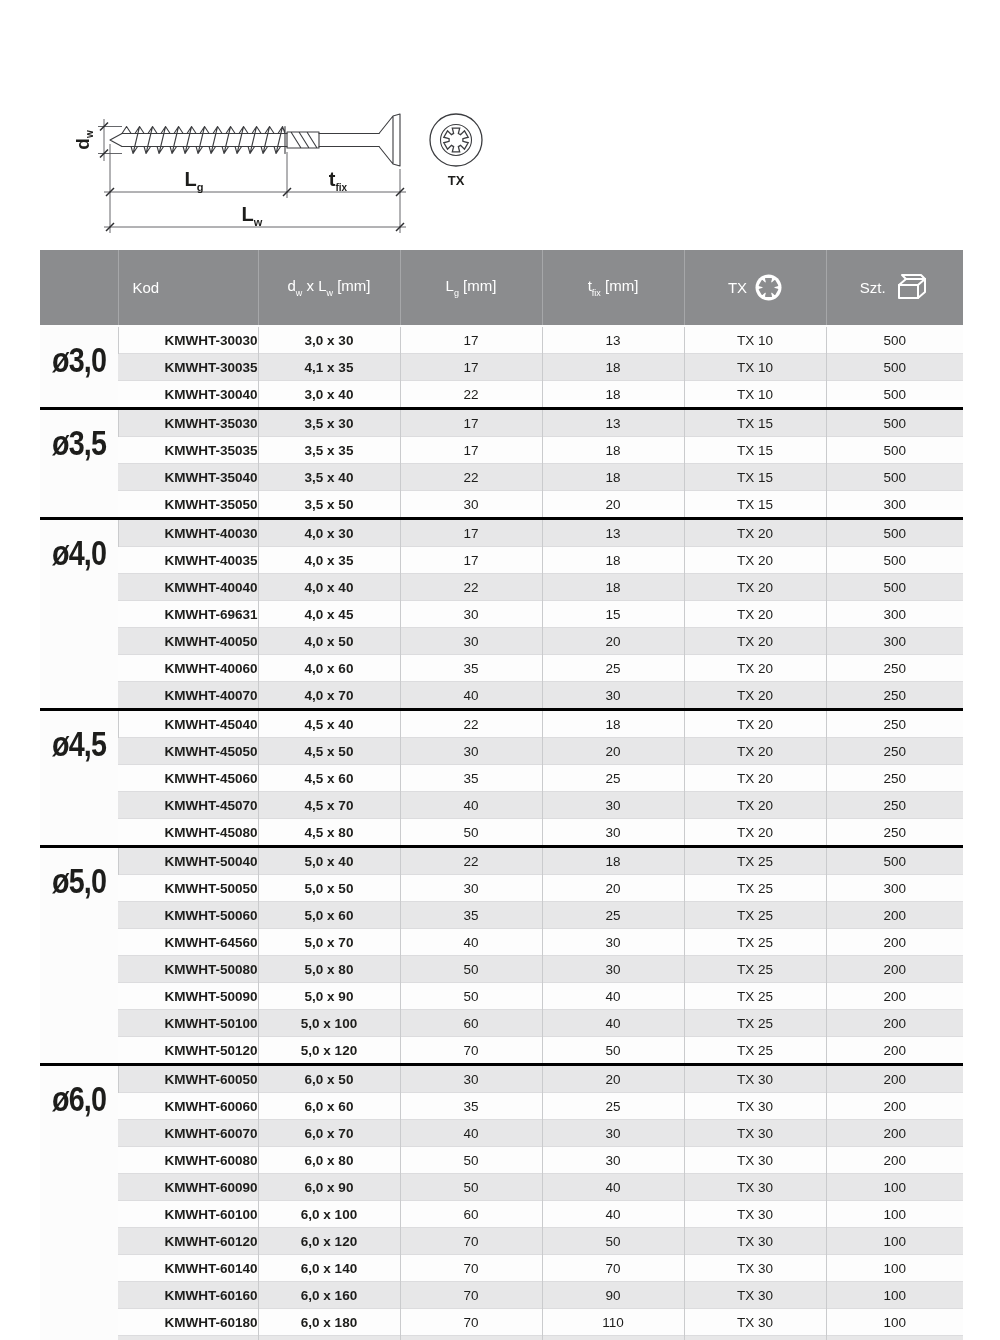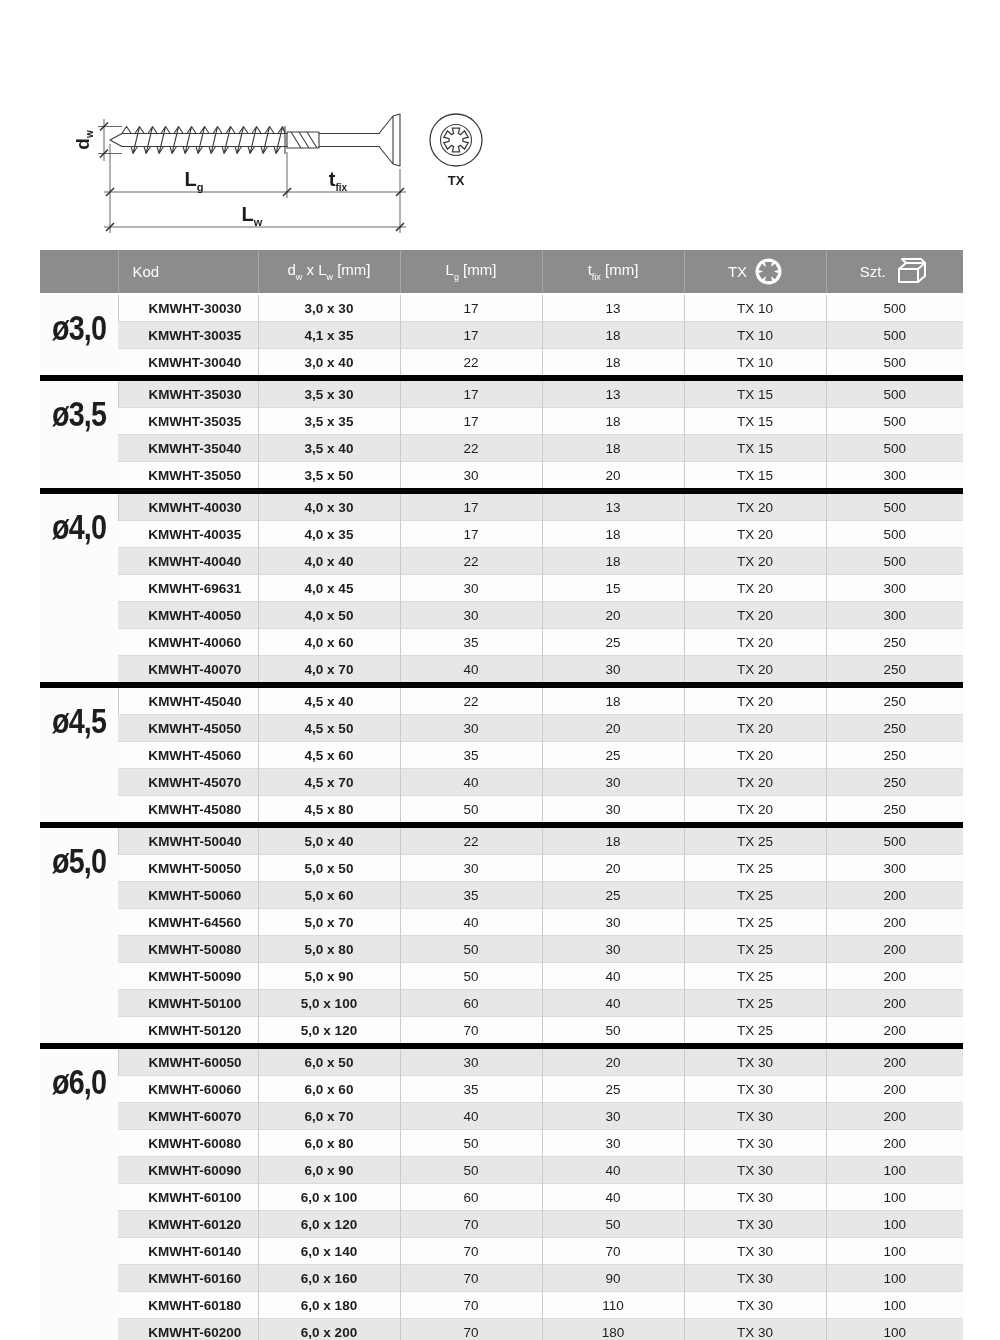--- a/index.html
+++ b/index.html
@@ -14,34 +14,34 @@
   
   .drawing{position:absolute;left:42px;top:92px;}
   .drawing svg text{font-family:"Liberation Sans",sans-serif;}
   
   table.spec{position:absolute;left:40px;top:250px;width:923px;border-collapse:collapse;
              table-layout:fixed;border-bottom:2px solid #9fa0a2;}
   col.c-dia{width:78px;}col.c-kod{width:140px;}col.c-dims{width:142px;}
   col.c-lg{width:142px;}col.c-tfix{width:142px;}col.c-tx{width:142px;}col.c-szt{width:137px;}
   thead th{background:#8b8c8e;color:#fff;height:43px;font-size:15px;font-weight:normal;
            text-align:center;vertical-align:middle;border-left:1px solid #a6a7a9;
-           border-bottom:2px solid #fdfdfd;padding:0;}
+           border-bottom:2px solid #fdfdfd;padding:16px;}
   thead th:first-child{border-left:none;}
   thead th.col-kod{text-align:left;padding-left:14px;}
   .th-wrap{display:inline-flex;align-items:center;gap:8px;}
   .sub{font-size:9px;vertical-align:-5px;}
   tbody td{height:26px;font-size:13.5px;text-align:center;vertical-align:middle;
            border-left:1px solid #cacbcd;border-top:1px solid #dcdcde;padding:0;}
   tbody tr:first-child td{border-top:none;}
   tbody td:first-child{border-left:none;}
-  tbody td.col-kod{text-align:center;padding-left:14px;font-weight:bold;}
+  tbody td.col-kod{text-align:right;padding-left:14px;font-weight:bold;}
   tbody td.col-dims{font-weight:bold;margin-top:47px;}
   tr.plain td{background:#fdfdfd;}
   tr.zebra td{background:#e7e7e8;}
-  tr.sec-start td{border-top:6px solid #000000;}
+  tr.sec-start td{border-top:3px solid #000000;}
   td.dia-cell{background:#fcfcfc !important;vertical-align:top;text-align:center;padding-top:13px;}
   .dia-label{display:inline-block;font-size:35px;font-weight:bold;letter-spacing:-1px;
              transform:scaleX(0.82);transform-origin:center top;line-height:40px;}
 </style>
 </head>
 <body>
 
 <div class="page">
 
 

